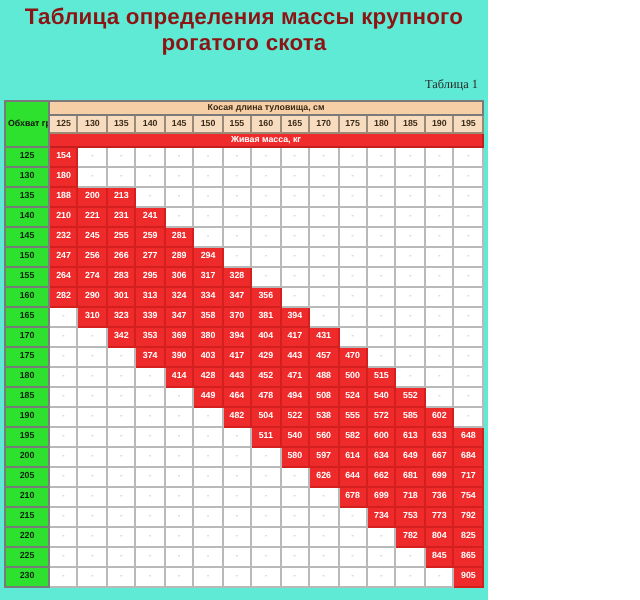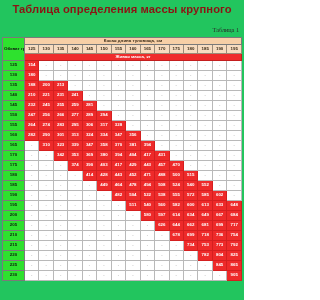--- a/index.html
+++ b/index.html
@@ -3,21 +3,21 @@
 <meta charset="utf-8">
 <style>
   * { box-sizing: border-box; }
   html, body { margin:0; padding:0; }
   body {
     width:244px; height:300px;
     background:#ffffff;
     font-family:"Liberation Sans", sans-serif;
     overflow:hidden;
   }
-  #page { position:relative; width:244px; height:300px; background:#22c55e; }
+  #page { position:relative; width:244px; height:300px; background:#5eead4; }
 
   
   .title-block {
     padding:3px 8px 0 8px;
     text-align:center;
   }
   .title-line {
     color:#8c1414;
     font-weight:bold;
     font-size:11.2px;
@@ -123,20 +123,21 @@
   }
   .dot { color:#b5b5b5; font-size:4px; }
 </style>
 </head>
 <body>
 
 <div id="page">
 
   <div class="title-block">
     <div class="title-line">Таблица определения массы крупного</div>
+    <div class="title-line">рогатого скота</div>
   </div>
 
   <div class="tablenum-row">
     <span class="tablenum">Таблица 1</span>
   </div>
 
   <div class="tbl-wrap">
     <table class="grid">
       <thead>
         <tr>

